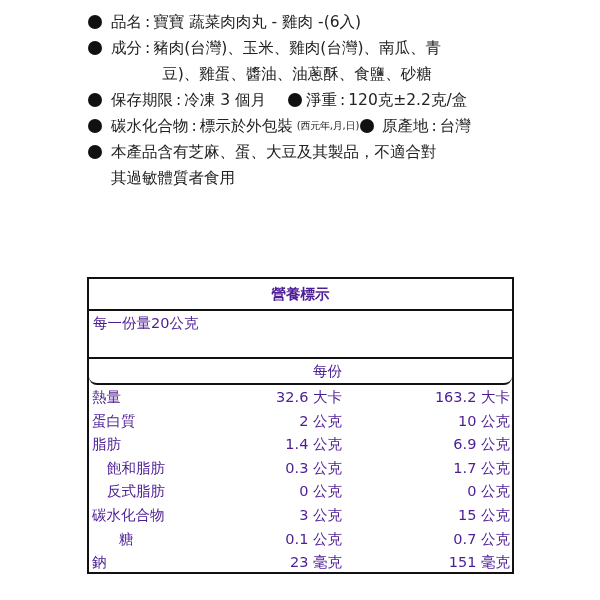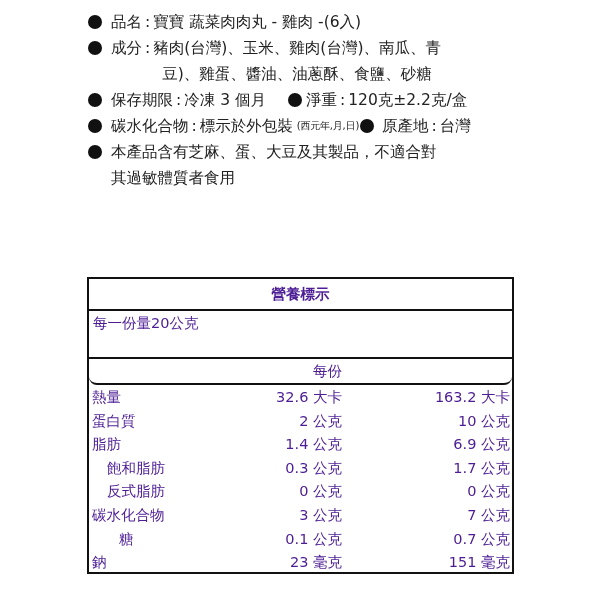--- a/index.html
+++ b/index.html
@@ -195,21 +195,21 @@
       <span class="c-100">1.7 公克</span>
     </div>
     <div class="nutri-row">
       <span class="c-name sub">反式脂肪</span>
       <span class="c-per">0 公克</span>
       <span class="c-100">0 公克</span>
     </div>
     <div class="nutri-row">
       <span class="c-name">碳水化合物</span>
       <span class="c-per">3 公克</span>
-      <span class="c-100">7 公克</span>
+      <span class="c-100">15 公克</span>
     </div>
     <div class="nutri-row">
       <span class="c-name sub" style="left:30px;">糖</span>
       <span class="c-per">0.1 公克</span>
       <span class="c-100">0.7 公克</span>
     </div>
     <div class="nutri-row">
       <span class="c-name">鈉</span>
       <span class="c-per">23 毫克</span>
       <span class="c-100">151 毫克</span>

